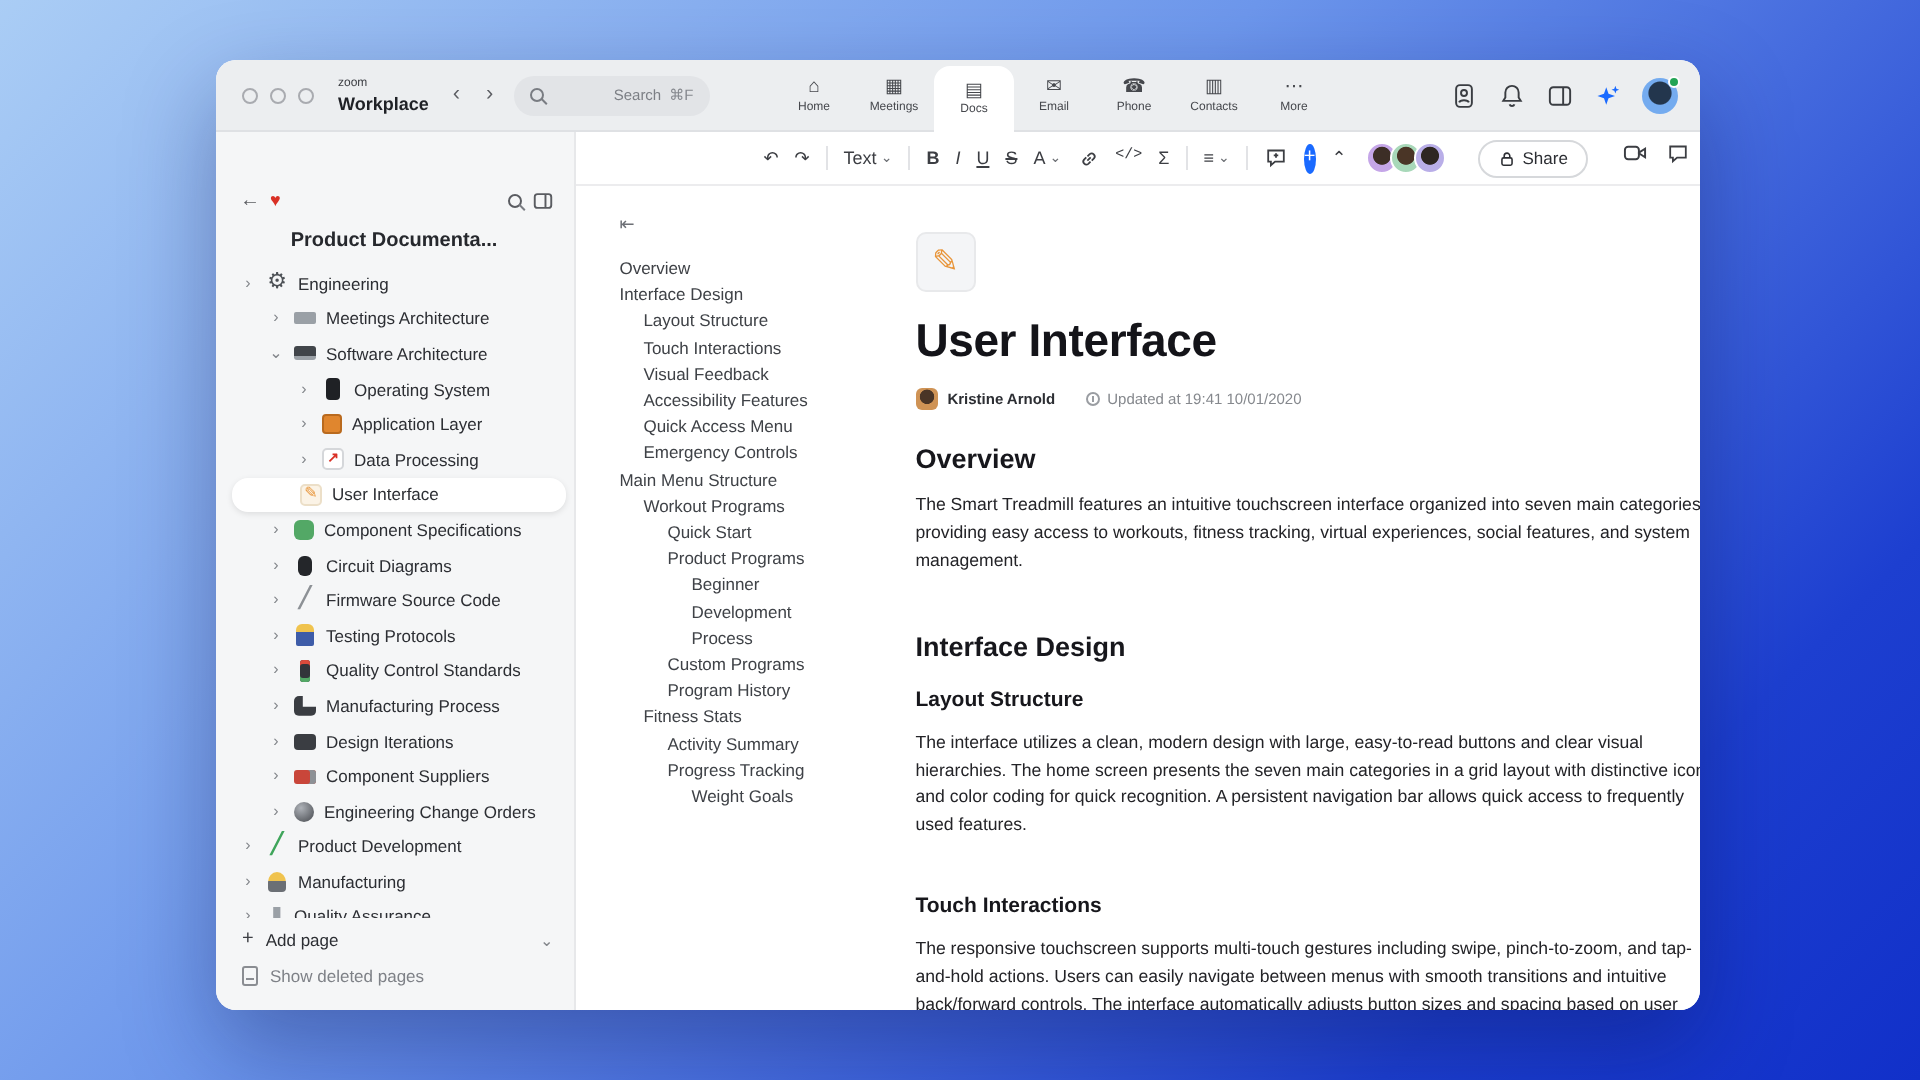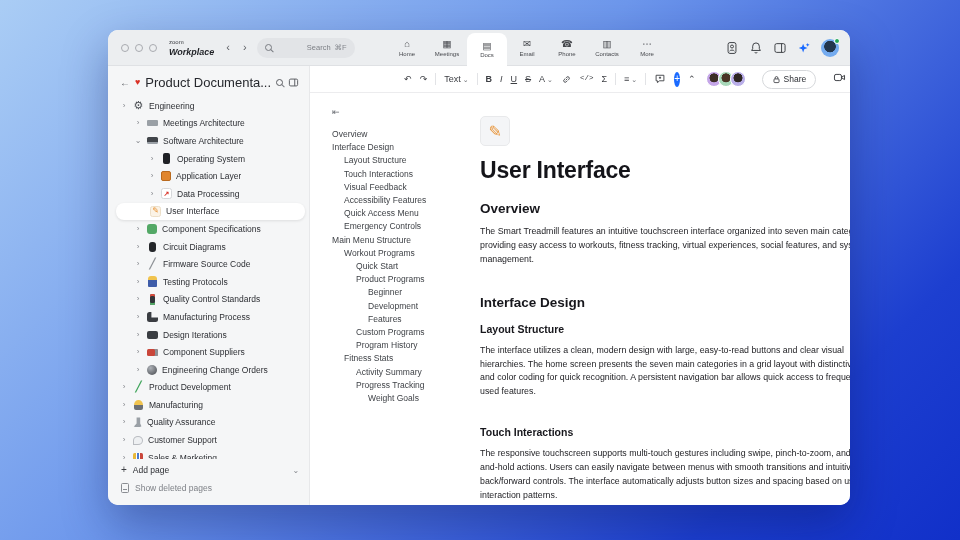--- a/index.html
+++ b/index.html
@@ -14,21 +14,21 @@
     background:#fff; border-radius:10px; overflow:hidden;
     box-shadow:0 18px 45px rgba(8,18,80,.35);
     display:flex; flex-direction:column;
   }
   
   .titlebar { flex:0 0 36px; background:#eceef0; border-bottom:1px solid #dfe1e4; position:relative; display:flex; align-items:center; }
   .lights { display:flex; gap:6px; padding-left:13px; }
   .light { width:8px; height:8px; border-radius:50%; border:1px solid #a9abb0; }
   .logo { margin-left:12px; line-height:1; }
   .logo .z { font-size:6px; color:#3c3e43; display:block; }
-  .logo .w { font-size:9px; font-weight:bold; color:#1f2126; display:block; margin-top:3px;font-style:italic; }
+  .logo .w { font-size:9px; font-weight:bold; color:#1f2126; display:block; margin-top:3px; }
   .navarrows { display:flex; gap:13px; margin-left:12px; color:#5c5e63; font-size:11px; line-height:1; }
   .search { margin-left:10px; width:98px; height:20px; background:#e2e4e7; border-radius:10px; display:flex; align-items:center; padding:0 8px; gap:4px; }
   .mag { width:7px; height:7px; border:1.2px solid #797c82; border-radius:50%; position:relative; flex:0 0 auto; }
   .mag::after { content:""; position:absolute; width:3.5px; height:1.2px; background:#797c82; transform:rotate(45deg); right:-2.8px; bottom:-1px; }
   .search .ph { font-size:7.5px; color:#7c7f85; flex:1;text-align:right; }
   .search .sc { font-size:7.5px; color:#85888e; }
   .tabs { position:absolute; left:279px; top:0; height:36px; display:flex; }
   .tab { width:40px; display:flex; flex-direction:column; align-items:center; justify-content:center; gap:2px; color:#46484d; height:36px; }
   .tab .ic { font-size:9.5px; line-height:1; }
   .tab .lb { font-size:6px; line-height:1; }
@@ -36,21 +36,21 @@
   .tb-right { position:absolute; right:11px; top:0; height:36px; display:flex; align-items:center; gap:10px; color:#3a3d42; }
   .tb-right svg { display:block; }
   .avatar { width:18px; height:18px; border-radius:50%; position:relative; }
   .status { position:absolute; right:-1px; top:-1px; width:6px; height:6px; background:#23a455; border:1px solid #fff; border-radius:50%; }
   
   .mainrow { flex:1; display:flex; min-height:0; }
   .sidebar { flex:0 0 165px; background:#f5f6f7; border-right:1px solid #e7e8ea; display:flex; flex-direction:column; padding-top:6px; }
   .sb-head { display:flex; align-items:center; gap:5px; padding:3px 10px 7px 12px; }
   .sb-head .back { font-size:10px; color:#5a5c61; line-height:1; }
   .sb-head .ws { font-size:9px; line-height:1; }
-  .sb-head .ttl { font-size:13px; font-weight:normal; color:#26282d; flex:1; white-space:nowrap; overflow:hidden; }
+  .sb-head .ttl { font-size:10px; font-weight:bold; color:#26282d; flex:1; white-space:nowrap; overflow:hidden;margin-top:40px; }
   .sb-head .hic { color:#5a5c61; display:flex; }
   .tree { flex:1; overflow:hidden; }
   .trow { height:17.6px; display:flex; align-items:center; gap:5px; padding-left:12px; padding-right:6px; }
   .trow .chev { width:8px; font-size:8px; color:#84878c; text-align:center; flex:0 0 auto; line-height:1; }
   .trow .chev:empty { display:none; }
   .ticon { width:11px; height:11px; flex:0 0 auto; display:flex; align-items:center; justify-content:center; font-size:9px; line-height:1; border-radius:2.5px; }
   .tlabel { font-size:8.5px; color:#2c2e33; white-space:nowrap; overflow:hidden; }
   .lv1 { padding-left:26px; }
   .lv2 { padding-left:40px; }
   .trow.selected { background:#fff; border-radius:8px; box-shadow:0 1px 3px rgba(0,0,0,.10); margin:0 4px 0 8px; padding-left:34px; }
@@ -411,32 +411,40 @@
           <div class="orow olv1">Visual Feedback</div>
           <div class="orow olv1">Accessibility Features</div>
           <div class="orow olv1">Quick Access Menu</div>
           <div class="orow olv1">Emergency Controls</div>
           <div class="orow">Main Menu Structure</div>
           <div class="orow olv1">Workout Programs</div>
           <div class="orow olv2">Quick Start</div>
           <div class="orow olv2">Product Programs</div>
           <div class="orow olv3">Beginner</div>
           <div class="orow olv3">Development</div>
-          <div class="orow olv3">Features</div>
+          <div class="orow olv3">Process</div>
           <div class="orow olv2">Custom Programs</div>
           <div class="orow olv2">Program History</div>
           <div class="orow olv1">Fitness Stats</div>
           <div class="orow olv2">Activity Summary</div>
           <div class="orow olv2">Progress Tracking</div>
           <div class="orow olv3">Weight Goals</div>
         </div>
 
         <div class="content">
           <div class="memo">✎</div>
           <div class="dtitle">User Interface</div>
+          <div class="meta">
+            <span class="aava"></span>
+            <span class="aname">Kristine Arnold</span>
+            <span class="upd">
+                <span class="clock"></span>
+                <span>Updated at 19:41 10/01/2020</span>
+              </span>
+          </div>
           <h2 class="first">Overview</h2>
           <p>The Smart Treadmill features an intuitive touchscreen interface organized into seven main categories, providing easy access to workouts, fitness tracking, virtual experiences, social features, and system management.</p>
           <h2>Interface Design</h2>
           <h3>Layout Structure</h3>
           <p>The interface utilizes a clean, modern design with large, easy-to-read buttons and clear visual hierarchies. The home screen presents the seven main categories in a grid layout with distinctive icons and color coding for quick recognition. A persistent navigation bar allows quick access to frequently used features.</p>
           <h3>Touch Interactions</h3>
           <p>The responsive touchscreen supports multi-touch gestures including swipe, pinch-to-zoom, and tap-and-hold actions. Users can easily navigate between menus with smooth transitions and intuitive back/forward controls. The interface automatically adjusts button sizes and spacing based on user interaction patterns.</p>
         </div>
       </div>
     </div>

